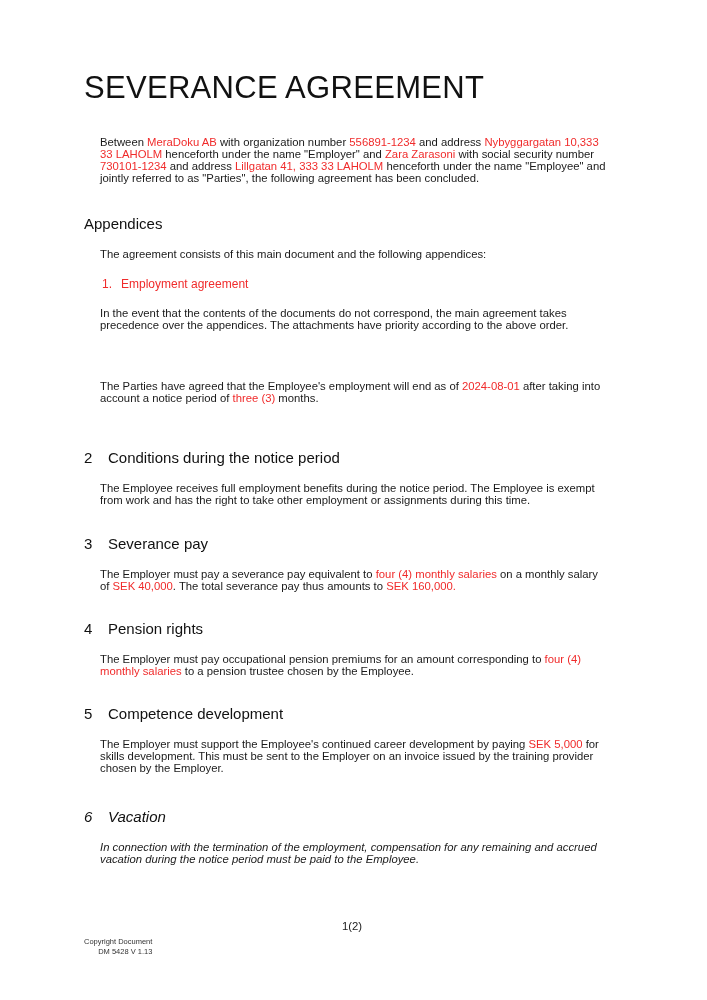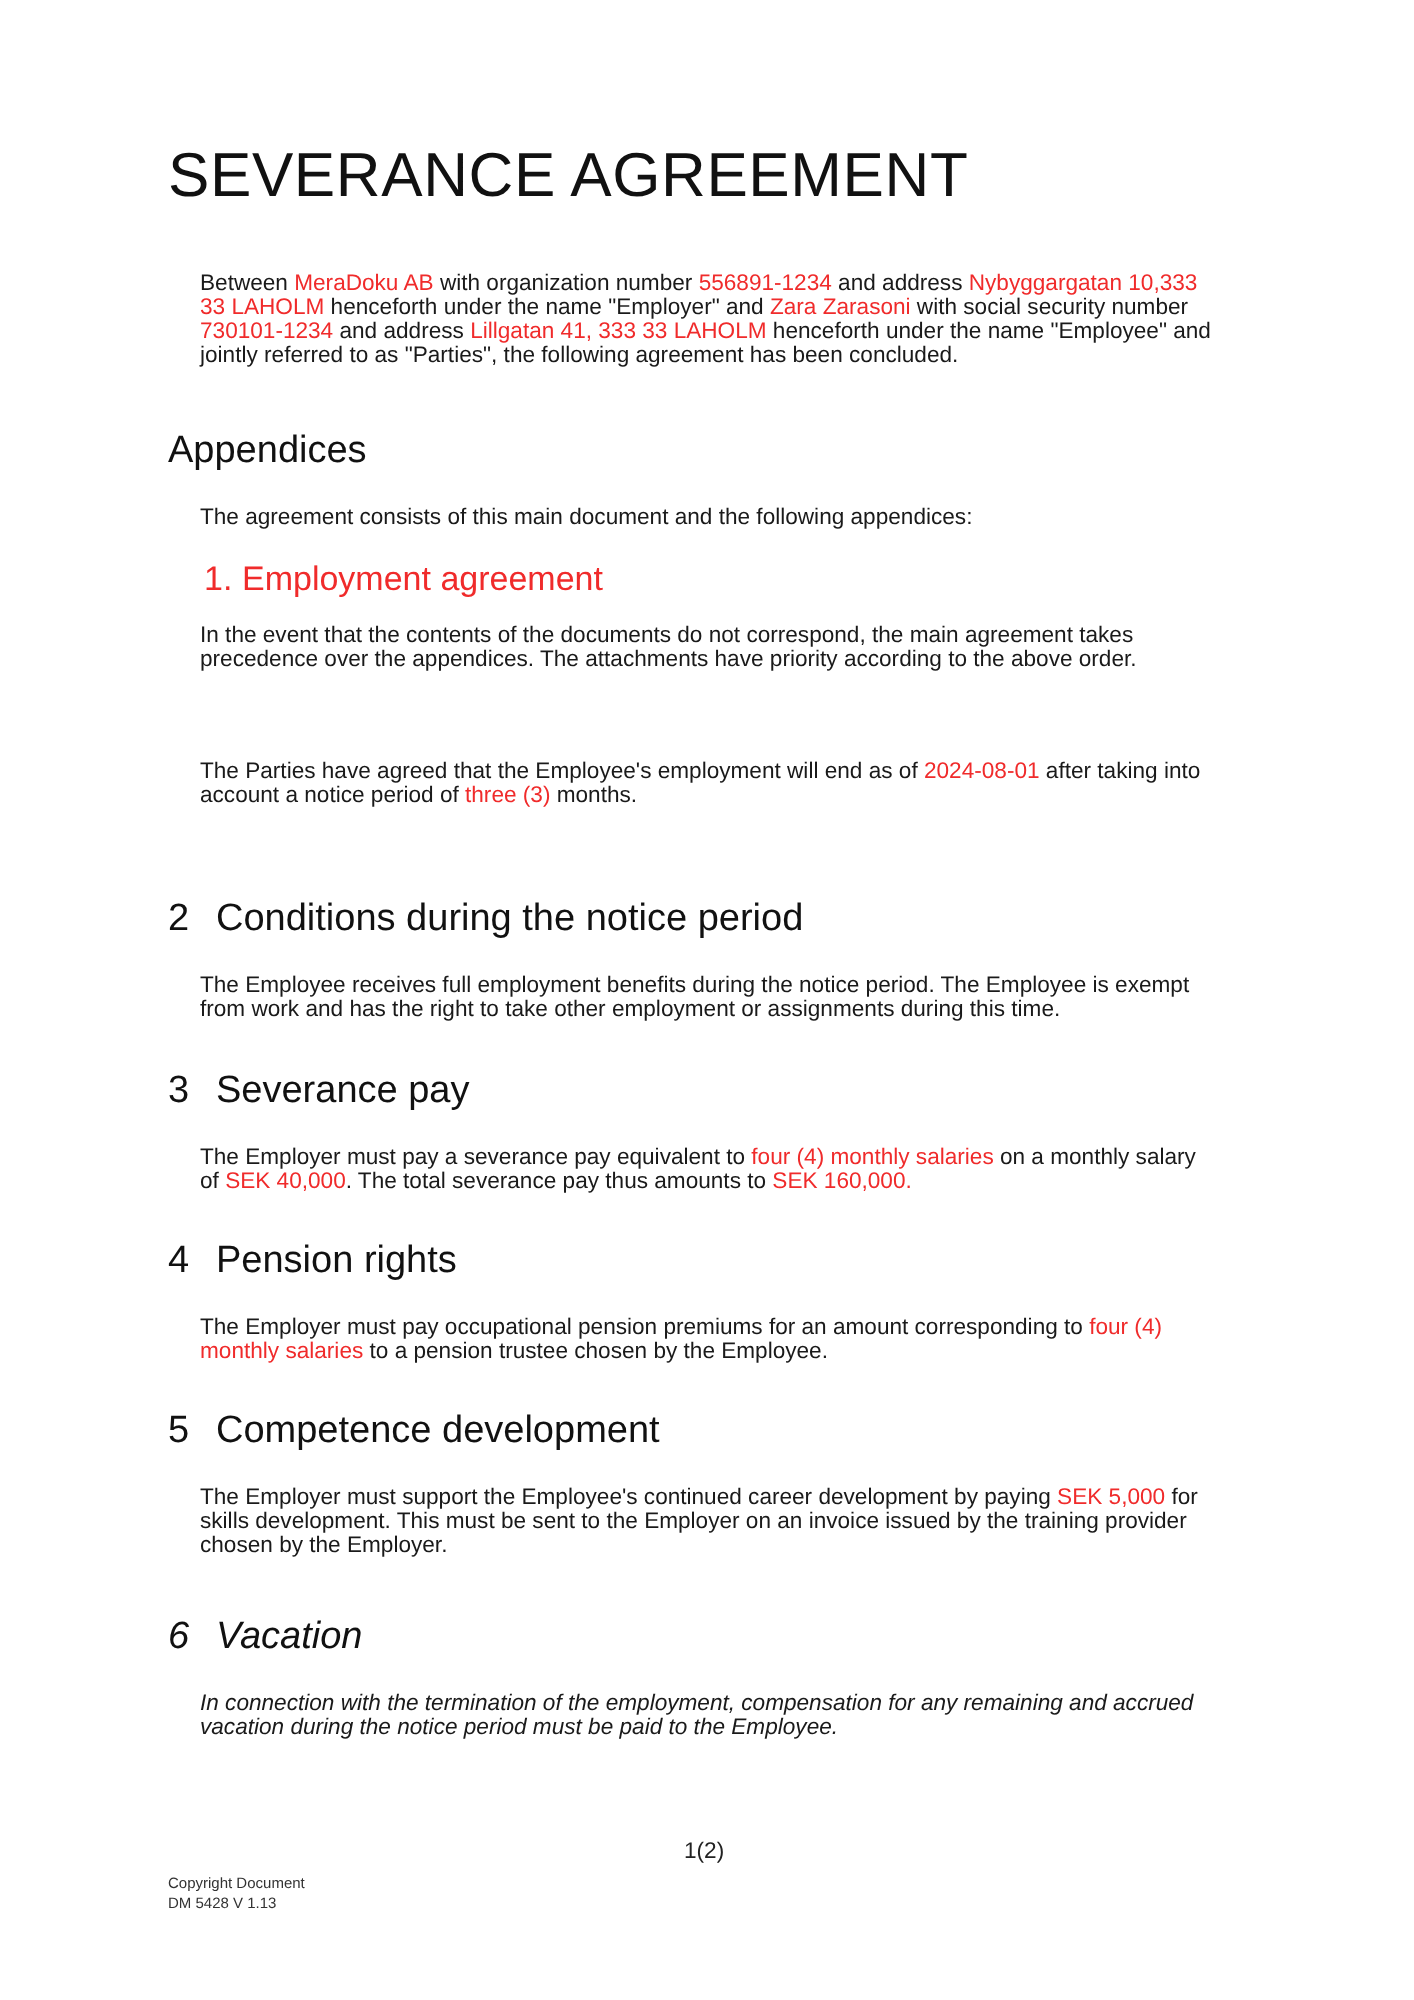--- a/index.html
+++ b/index.html
@@ -12,27 +12,27 @@
     position: absolute; top: 70px; left: 0;
     font-size: 31px; letter-spacing: 0.3px; font-weight: normal; margin: 0; color: #111;
     white-space: nowrap;
   }
   .para {
     font-size: 11.3px; line-height: 12px; margin: 16px; color: #1a1a1a;
   }
   .hl { color: #f02b2b; }
   .block { position: absolute; left: 0; width: 540px; }
   .h2 {
-    font-size: 19px; margin: 0 0 6px 0; font-weight: normal; color: #111; white-space: nowrap;
+    font-size: 15px; margin: 0 0 6px 0; font-weight: normal; color: #111; white-space: nowrap;
   }
   .h2 .num { display: inline-block; width: 24px; }
-  .list-item { font-size: 17px; line-height: 17px; color: #f02b2b; padding-left: 18px; }
+  .list-item { font-size: 12px; line-height: 17px; color: #f02b2b; padding-left: 18px; }
   .list-item .n { display: inline-block; width: 19px; }
   .footer-page { position: absolute; top: 920px; left: 342px; font-size: 11.3px; color: #222; text-align: center; }
-  .footer-copy { position: absolute; top: 937px; left: 84px; font-size: 7.5px; line-height: 10px; color: #333; }
+  .footer-copy { position: absolute; top: 937px; left: 84px; font-size: 7.5px; line-height: 10px; color: #333; text-align: right; }
 </style>
 </head>
 <body>
 
 <div class="page">
 
   <h1 class="title">SEVERANCE AGREEMENT</h1>
 
   <div class="block" style="top:120px;">
     <p class="para"><span>Between </span><span class="hl">MeraDoku AB</span><span> with organization number </span><span class="hl">556891-1234</span><span> and address </span><span class="hl">Nybyggargatan 10,333 33 LAHOLM</span><span> henceforth under the name "Employer" and </span><span class="hl">Zara Zarasoni</span><span> with social security number </span><span class="hl">730101-1234</span><span> and address </span><span class="hl">Lillgatan 41, 333 33 LAHOLM</span><span> henceforth under the name "Employee" and jointly referred to as "Parties", the following agreement has been concluded.</span></p>

